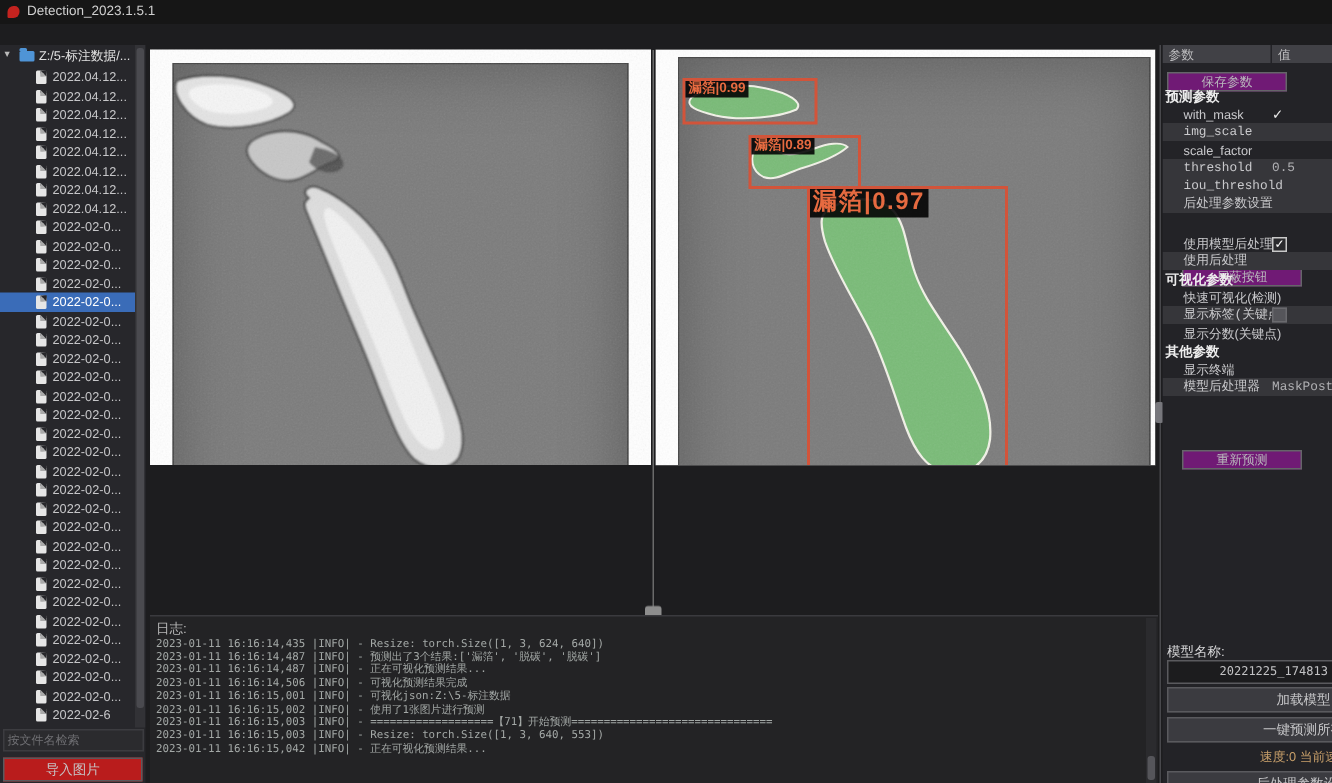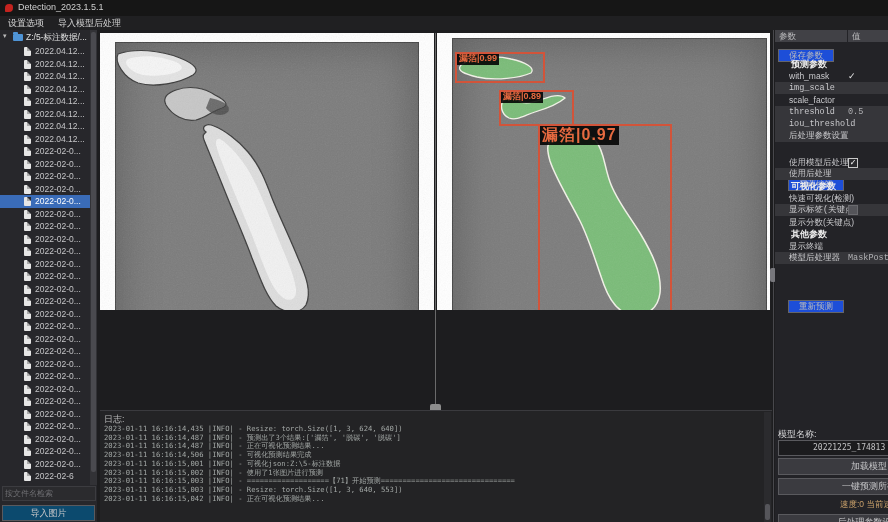--- a/index.html
+++ b/index.html
@@ -25,21 +25,21 @@
   .tree-row{position:relative;height:12.5px;font-size:8.5px;color:#c6c6c8;white-space:nowrap;}
   .tree-row.selected{background:#3a6cb8;color:#ffffff;}
   .file-icon{position:absolute;left:24px;top:2px;width:7px;height:9px;background:#e6e6e6;border-radius:1px;}
   .file-icon:before{content:"";position:absolute;right:0;top:0;border-left:2px solid #a9a9a9;border-bottom:2px solid #a9a9a9;border-top:2px solid #27272b;border-right:2px solid #27272b;width:0;height:0;}
   .tree-label{position:absolute;left:35px;top:1px;}
   .tree-scroll{position:absolute;right:0;top:0;width:7px;height:455px;background:#323236;}
   .tree-scroll .thumb{position:absolute;left:1px;top:2px;width:5px;height:440px;background:#4a4a4f;border-radius:2px;}
   .tree-search{position:absolute;left:2px;top:456px;width:88px;height:13px;background:#2b2b2e;border:1px solid #3c3c40;
     color:#cfcfcf;font-size:8px;font-family:"Liberation Sans",sans-serif;padding:0 2px;}
   .tree-search::placeholder{color:#6f6f73;}
-  .import-btn{position:absolute;left:2px;top:475px;width:93px;height:16px;background:#0c4a6e;border:1px solid #5a5a5e;
+  .import-btn{position:absolute;left:2px;top:475px;width:93px;height:16px;background:#b91c1c;border:1px solid #5a5a5e;
     color:#c6c6c8;font-size:9px;font-family:"Liberation Sans",sans-serif;}
 
   
   .viewer{position:absolute;top:33px;height:277px;background:#ffffff;overflow:hidden;}
   .viewer-left{left:100px;width:334px;}
   .viewer-right{left:437px;width:333px;}
   .photo{position:absolute;background:#7c7c7c;border:1px solid #464646;
     box-shadow:inset 0 0 45px rgba(0,0,0,.28);}
   .photo-left{left:15px;top:9px;width:302px;height:353px;}
   .photo-right{left:15px;top:5px;width:313px;height:356px;}
@@ -64,25 +64,25 @@
   
   .panel-split{position:absolute;left:772px;top:30px;width:3px;height:492px;background:#1d1d1f;}
   .panel-split:before{content:"";position:absolute;left:1px;top:0;width:1px;height:100%;background:#48484c;}
   .panel-grip{position:absolute;left:770px;top:268px;width:6px;height:14px;background:#77777c;border-radius:2px;}
   .params-panel{position:absolute;left:775px;top:30px;width:113px;height:492px;background:#232327;overflow:hidden;}
   .p-header{position:absolute;left:0;top:0;width:113px;height:13px;}
   .p-header .cell{position:absolute;top:0;height:12px;background:#414146;color:#bdbdbf;font-size:8.5px;padding:1px 0 0 4px;box-sizing:border-box;}
   .p-header .c0{left:0;width:72px;}
   .p-header .c1{left:73px;width:40px;}
   .p-save-row{position:absolute;left:0;top:14px;width:113px;height:13px;}
-  .panel-btn{display:inline-block;background:#1d4ed8;border:1px solid #656569;color:#b9b9bc;
-    font-size:8.5px;padding:0 10px;height:11px;line-height:11px;}
+  .panel-btn{display:inline-block;background:#701a75;border:1px solid #656569;color:#b9b9bc;
+    font-size:8.5px;padding:0 22px;height:11px;line-height:11px;}
   .p-save-row .panel-btn{margin-left:3px;}
   .params-table{position:absolute;left:0;top:28px;width:113px;}
-  .p-section{height:12px;font-size:9px;font-weight:bold;color:#ececec;padding-left:16px;line-height:12px;white-space:nowrap;}
+  .p-section{height:12px;font-size:9px;font-weight:bold;color:#ececec;padding-left:2px;line-height:12px;white-space:nowrap;}
   .p-row{position:relative;height:12px;font-size:8.5px;color:#c9c9cc;line-height:12px;white-space:nowrap;}
   .p-row.hl{background:#36363a;font-family:Liberation Mono, monospace;}
   .p-label{position:absolute;left:14px;top:0;}
   .p-value{position:absolute;left:73px;top:0;color:#b0b0b3;}
   .p-value.check{color:#e8e8e8;font-size:9px;}
   .cbox{display:inline-block;width:8px;height:8px;margin-top:1px;border:1px solid #c9c9c9;background:#2a2a2d;
     color:#fff;font-size:8px;line-height:8px;text-align:center;}
   .cbox.empty{background:#55555a;border-color:#6a6a6e;}
   .p-btn-row{height:14px;}
   .p-btn-row .panel-btn{margin-left:13px;margin-top:36px;}
@@ -101,24 +101,20 @@
 </head>
 <body>
 
 <div class="screen">
 
   <div class="titlebar">
     <span class="app-icon"></span>
     <span class="win-title">Detection_2023.1.5.1</span>
   </div>
 
-  <div class="menubar">
-    <span class="menu-item m0">设置选项</span>
-    <span class="menu-item m1">导入模型后处理</span>
-  </div>
 
   <div class="tree-panel">
     <div class="tree-root">
       <span class="tree-arrow">▾</span>
       <span class="folder-icon"></span>
       <span class="root-label">Z:/5-标注数据/...</span>
     </div>
     <div class="tree-items">
         <div class="tree-row">
           <span class="file-icon"></span>

